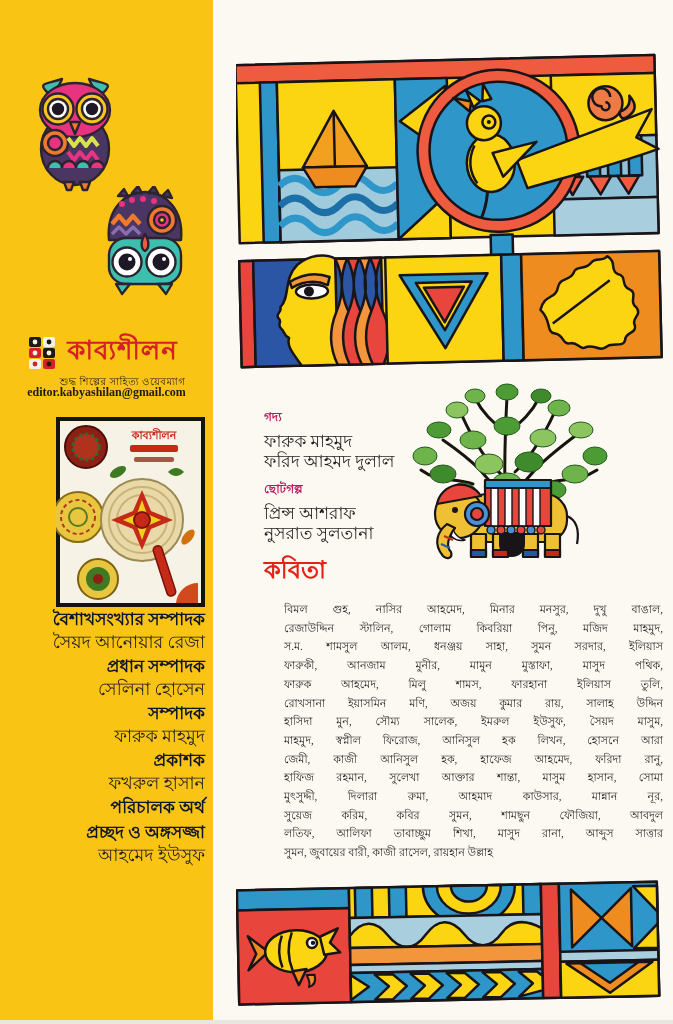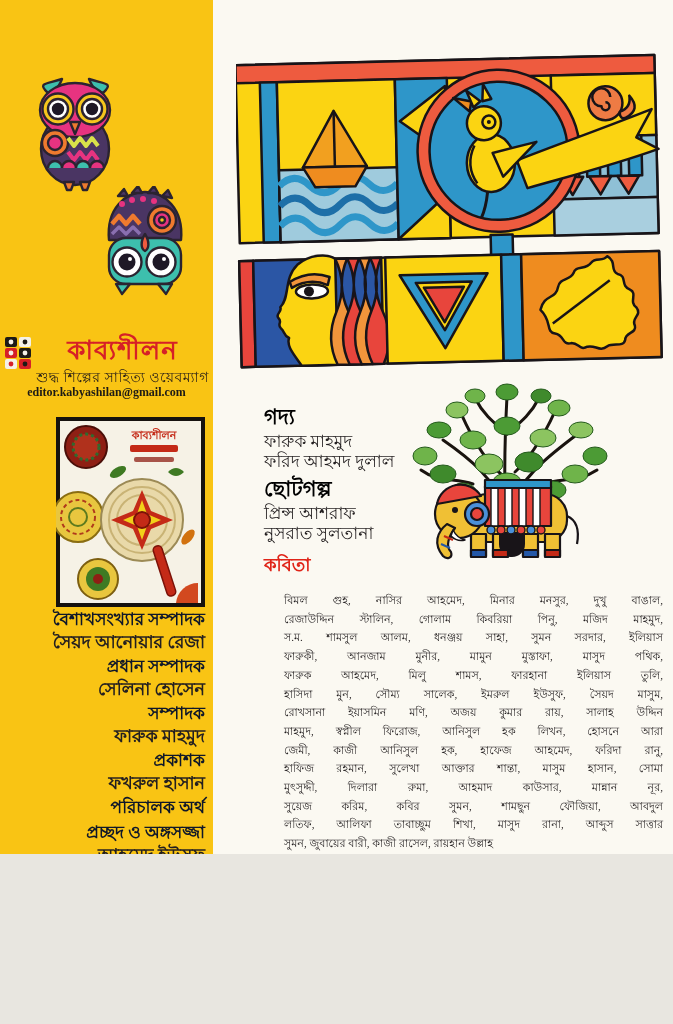--- a/index.html
+++ b/index.html
@@ -1,35 +1,35 @@
 <!DOCTYPE html>
 <html><head>
 <meta charset="utf-8">
 <style>
   html,body{margin:0;padding:0;}
   body{background:#e8e6e0;font-family:"Liberation Serif","DejaVu Serif",serif;}
-  .page{position:relative;width:673px;height:854px;background:#FBF9F2;overflow:hidden;margin:0 auto;}
+  .page{position:relative;width:673px;height:1020px;background:#FBF9F2;overflow:hidden;margin:0 auto;}
   .abs{position:absolute;}
   
   .sidebar{position:absolute;left:0;top:0;width:213px;height:1024px;background:#F9C414;}
   .logo-block{position:absolute;left:0;top:336px;width:213px;display:flex;justify-content:center;align-items:flex-start;gap:4px;}
   .logo-col{display:flex;flex-direction:column;align-items:center;}
   .logo-title{font-size:26px;font-weight:bold;color:#D62027;line-height:30px;letter-spacing:1px;}
-  .logo-tagline{font-size:14px;color:#2b2118;margin-top:0;letter-spacing:.5px;}
+  .logo-tagline{font-size:10px;color:#2b2118;margin-top:8px;letter-spacing:.5px;}
   .logo-email{position:absolute;left:0;top:385px;width:213px;text-align:center;font-size:12px;font-weight:bold;color:#1d1a16;}
   .credits{position:absolute;left:0;top:606px;width:205px;text-align:right;}
   .credit-label{font-size:17px;line-height:22px;color:#0f172a;font-weight:bold;margin-top:3px;}
-  .credit-name{font-size:17.5px;line-height:22px;color:#231F20;font-weight:bold;}
+  .credit-name{font-size:17.5px;line-height:22px;color:#231F20;font-weight:normal;}
   
   .section-block{position:absolute;left:264px;top:407px;width:185px;}
-  .sec-heading{font-size:21px;color:#000000;font-weight:bold;line-height:20px;margin-bottom:5px;}
+  .sec-heading{font-size:12px;color:#be185d;font-weight:bold;line-height:20px;margin-bottom:5px;}
   .sec-name{font-size:17px;color:#231F20;line-height:19.5px;}
   .sec-gap{height:8px;}
   .poetry{position:absolute;left:264px;top:551px;width:399px;}
-  .poetry-heading{font-size:18px;color:#E02418;font-weight:bold;margin-bottom:9px;}
+  .poetry-heading{font-size:24px;color:#E02418;font-weight:bold;margin-bottom:9px;}
   .poetry-line{font-size:11px;color:#231F20;line-height:18.7px;text-align:justify;text-align-last:justify;margin-left:20px;}
   .poetry-line.last{text-align-last:left;}
 </style>
 </head>
 <body>
 
 <div class="page">
 
   <aside class="sidebar">
 
@@ -307,22 +307,22 @@
     </g>
   </svg>
 
   <section class="poetry">
     <div class="poetry-heading">কবিতা</div>
     <div class="poetry-line">বিমল গুহ, নাসির আহমেদ, মিনার মনসুর, দুখু বাঙাল,</div>
     <div class="poetry-line">রেজাউদ্দিন স্টালিন, গোলাম কিবরিয়া পিনু, মজিদ মাহমুদ,</div>
     <div class="poetry-line">স.ম. শামসুল আলম, ধনঞ্জয় সাহা, সুমন সরদার, ইলিয়াস</div>
     <div class="poetry-line">ফারুকী, আনজাম মুনীর, মামুন মুস্তাফা, মাসুদ পথিক,</div>
     <div class="poetry-line">ফারুক আহমেদ, মিলু শামস, ফারহানা ইলিয়াস তুলি,</div>
+    <div class="poetry-line">রোখসানা ইয়াসমিন মণি, অজয় কুমার রায়, সালাহ উদ্দিন</div>
     <div class="poetry-line">হাসিদা মুন, সৌম্য সালেক, ইমরুল ইউসুফ, সৈয়দ মাসুম,</div>
-    <div class="poetry-line">রোখসানা ইয়াসমিন মণি, অজয় কুমার রায়, সালাহ উদ্দিন</div>
     <div class="poetry-line">মাহমুদ, স্বপ্নীল ফিরোজ, আনিসুল হক লিখন, হোসনে আরা</div>
     <div class="poetry-line">জেমী, কাজী আনিসুল হক, হাফেজ আহমেদ, ফরিদা রানু,</div>
     <div class="poetry-line">হাফিজ রহমান, সুলেখা আক্তার শান্তা, মাসুম হাসান, সোমা</div>
     <div class="poetry-line">মুৎসুদ্দী, দিলারা রুমা, আহমাদ কাউসার, মান্নান নূর,</div>
     <div class="poetry-line">সুয়েজ করিম, কবির সুমন, শামছুন ফৌজিয়া, আবদুল</div>
     <div class="poetry-line">লতিফ, আলিফা তাবাচ্ছুম শিখা, মাসুদ রানা, আব্দুস সাত্তার</div>
     <div class="poetry-line last">সুমন, জুবায়ের বারী, কাজী রাসেল, রায়হান উল্লাহ</div>
   </section>
 
   <svg class="abs" style="left:236px;top:878px" width="430" height="134" viewBox="0 0 430 134">

